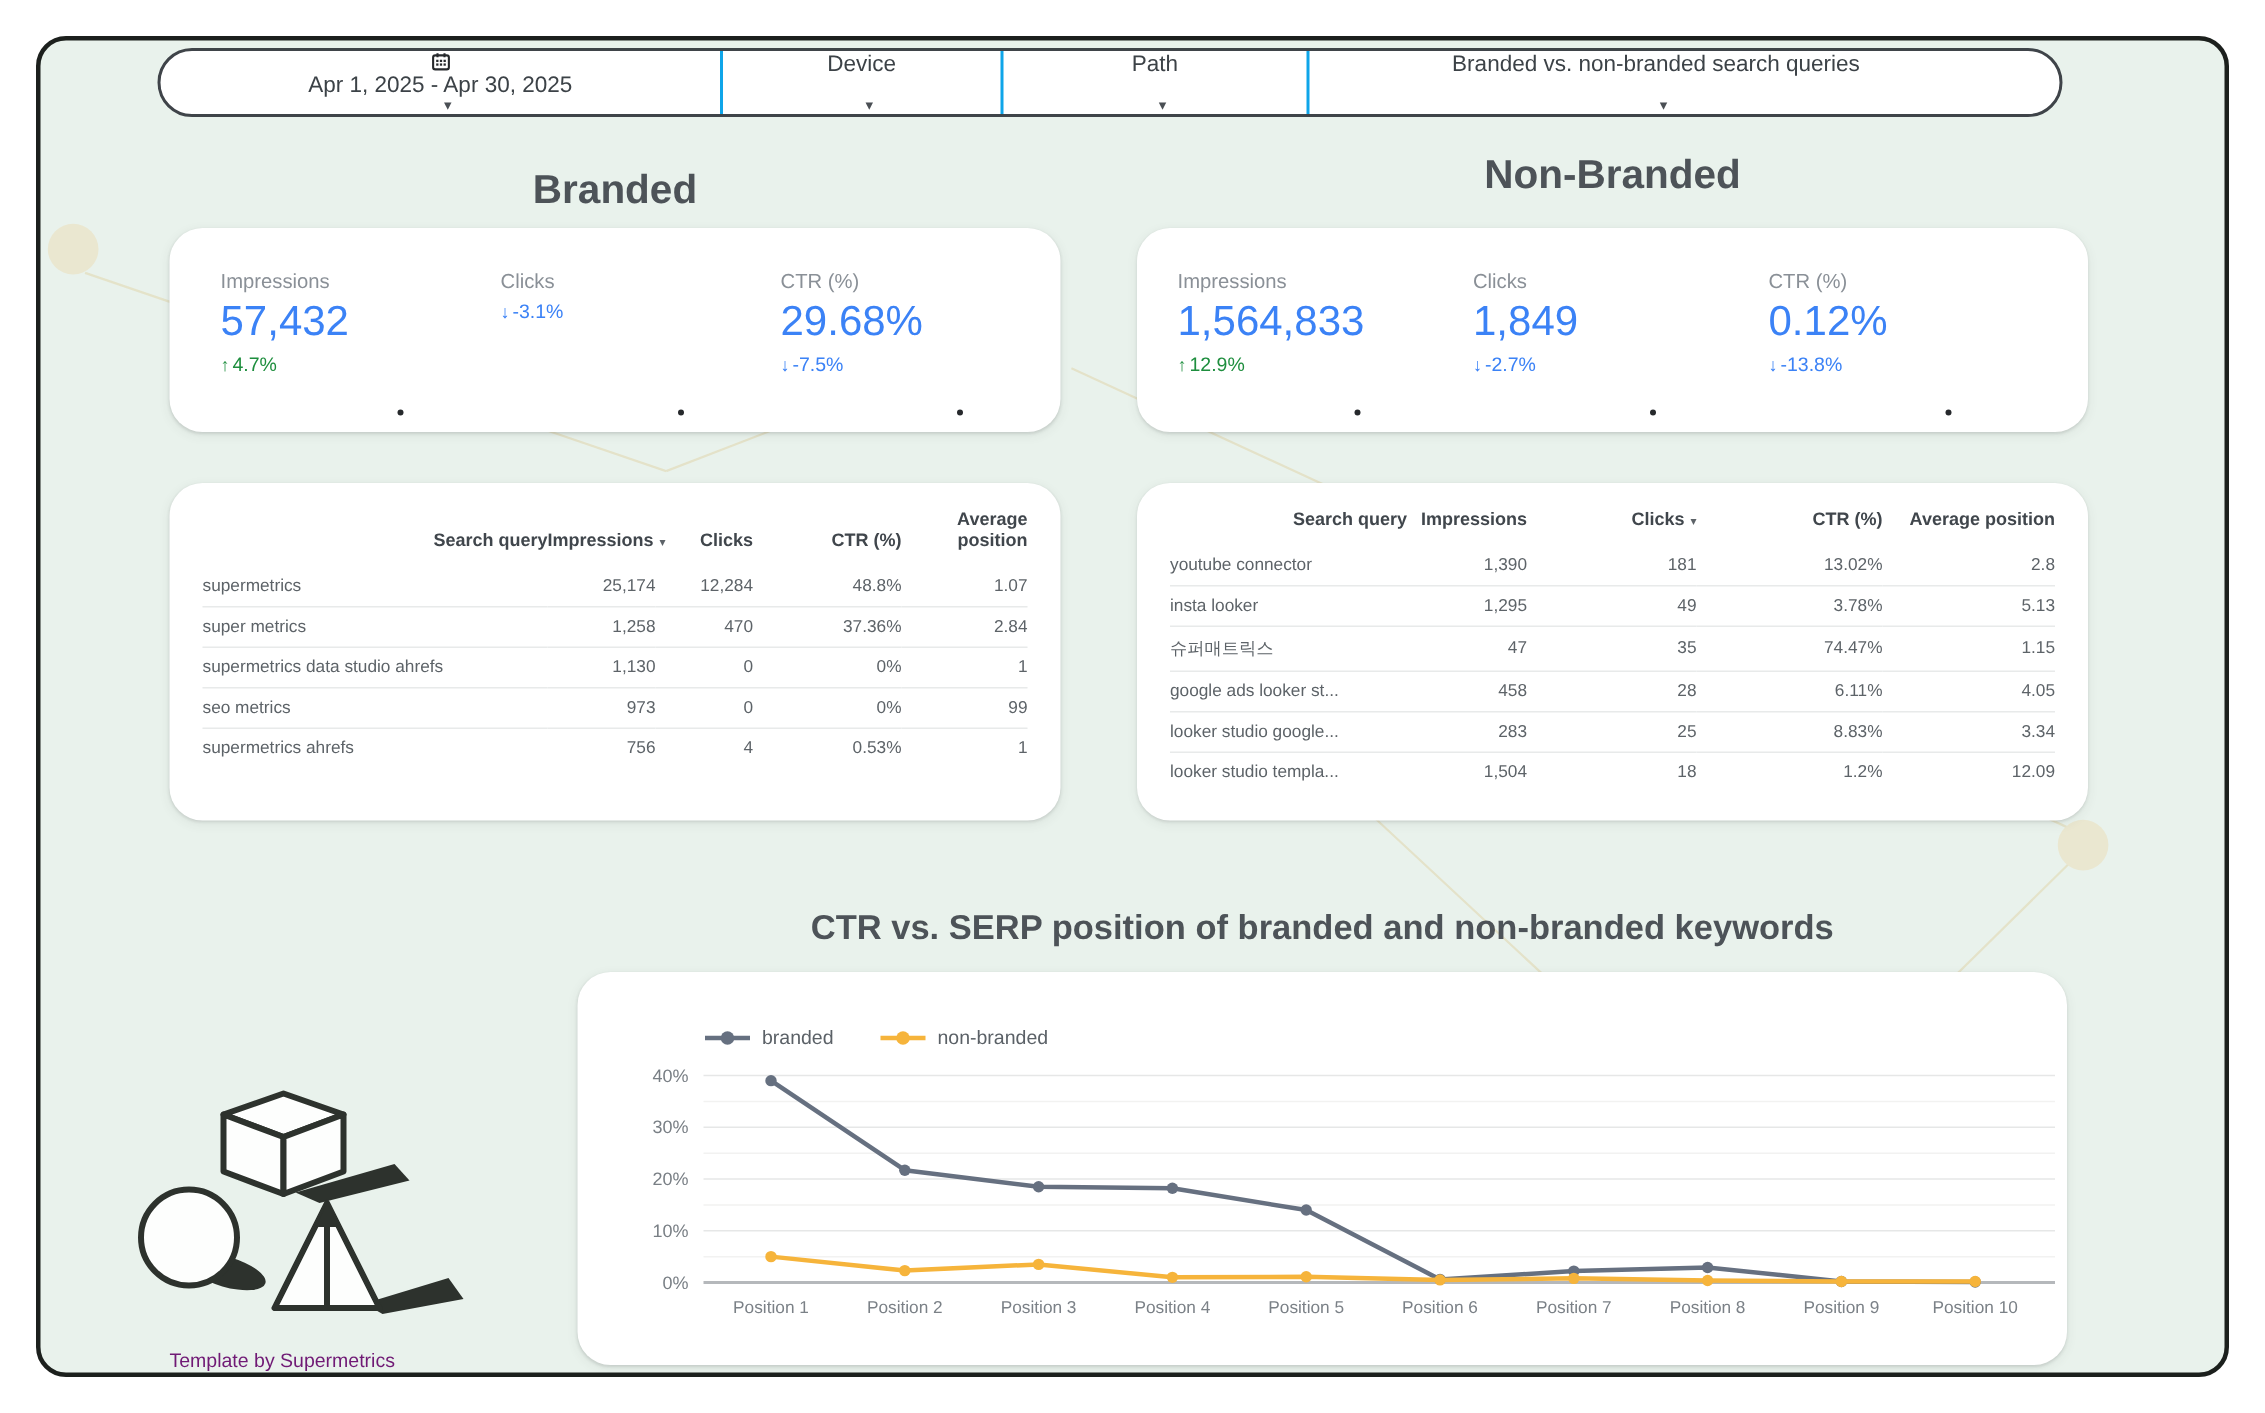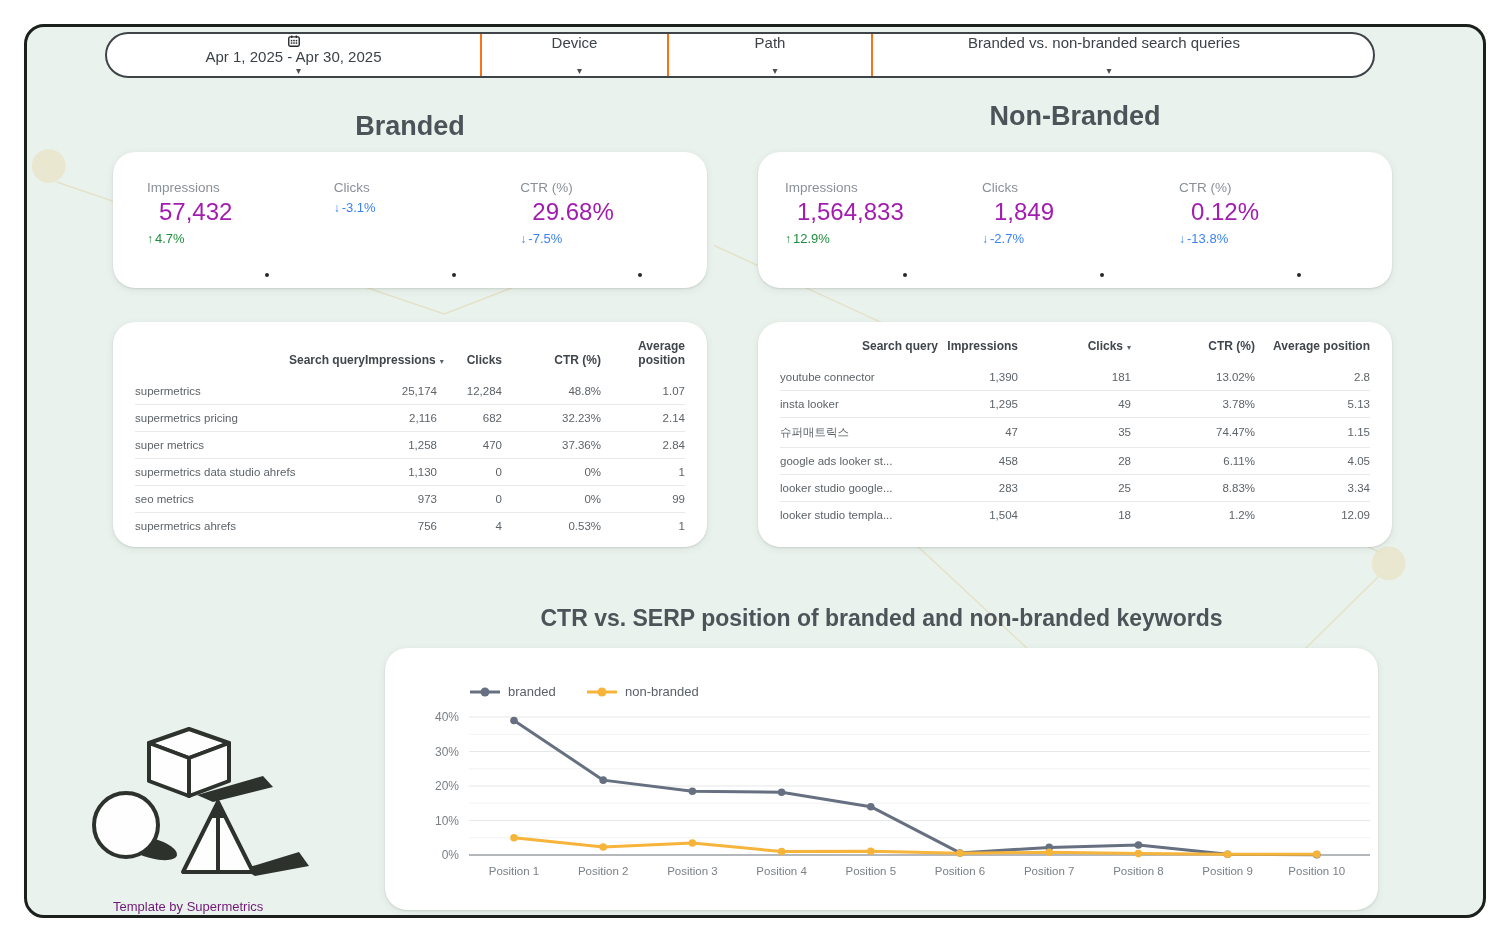--- a/index.html
+++ b/index.html
@@ -7,21 +7,21 @@
               font-family:"Liberation Sans","DejaVu Sans",sans-serif; }
   .frame { position:absolute; left:24px; top:24px; width:1462px; height:894px;
            background:#e9f2ec; border:3px solid #1c201d; border-radius:20px; overflow:hidden; }
   .decor { position:absolute; left:0; top:0; width:100%; height:100%; }
 
   
   .filter-bar { position:absolute; left:78px; top:5px; width:1270px; height:46px;
                 background:#ffffff; border:2px solid #3f4449; border-radius:25px;
                 display:flex; align-items:stretch; z-index:5; }
   .fseg { display:flex; align-items:center; padding:0 22px; font-size:15px; color:#3c4247; cursor:pointer;flex-direction:column; }
-  .fseg + .fseg { border-left:2px solid #f97316;align-items:center; }
+  .fseg + .fseg { border-left:2px solid #0ea5e9;align-items:center; }
   .seg-date { width:373px; }
   .seg-date .flabel { margin:0 auto; }
   .seg-device { width:187px; justify-content:space-between; }
   .seg-path   { width:204px; justify-content:space-between; }
   .seg-query  { flex:1; justify-content:space-between; padding-right:60px; }
   .caret { font-size:10px; color:#4a4f54; margin-left:10px; }
   .cal-icon { width:22px; height:22px; flex:0 0 aupx; }
 
   
   .sec-title { position:absolute; text-align:center; font-size:27px; color:#4d5358; z-index:4; }
@@ -40,21 +40,21 @@
   .chart-card { left:358px; top:621px; width:993px; height:262px; }
 
   
   .sc-row { display:flex; height:100%; padding-top:28px; }
   .sc-branded .sc-row { padding-left:34px; }
   .sc-nonbranded .sc-row { padding-left:27px; }
   .sc-branded .metric { width:192px; }
   .sc-nonbranded .metric { width:197px; }
   .metric { position:relative; }
   .m-label { font-size:13.5px; color:#8a9097; margin-bottom:3px; }
-  .m-value { font-size:24px; color:#a21caf;margin-left:12px; }
+  .m-value { font-size:28px; color:#3b82f6; }
   .m-delta { font-size:13px; margin-top:5px; }
   .m-delta.up { color:#1e8e3e; }
   .m-delta.down { color:#3b82f6; }
   .m-arrow { font-size:12px; font-weight:bold; margin-right:2px; }
   .m-dot { position:absolute; left:118px; top:93px; width:4px; height:4px;
            border-radius:50%; background:#26292c; }
 
   
   table { width:100%; border-collapse:collapse; table-layout:fixed; }
   th { font-size:12px; font-weight:bold; color:#40464c; text-align:right;
@@ -185,27 +185,20 @@
               <th><span>Average position</span></th>
             </tr>
           </thead>
           <tbody>
             <tr>
               <td>supermetrics</td>
               <td>25,174</td>
               <td>12,284</td>
               <td>48.8%</td>
               <td>1.07</td>
-            </tr>
-            <tr>
-              <td>supermetrics pricing</td>
-              <td>2,116</td>
-              <td>682</td>
-              <td>32.23%</td>
-              <td>2.14</td>
             </tr>
             <tr>
               <td>super metrics</td>
               <td>1,258</td>
               <td>470</td>
               <td>37.36%</td>
               <td>2.84</td>
             </tr>
             <tr>
               <td>supermetrics data studio ahrefs</td>

